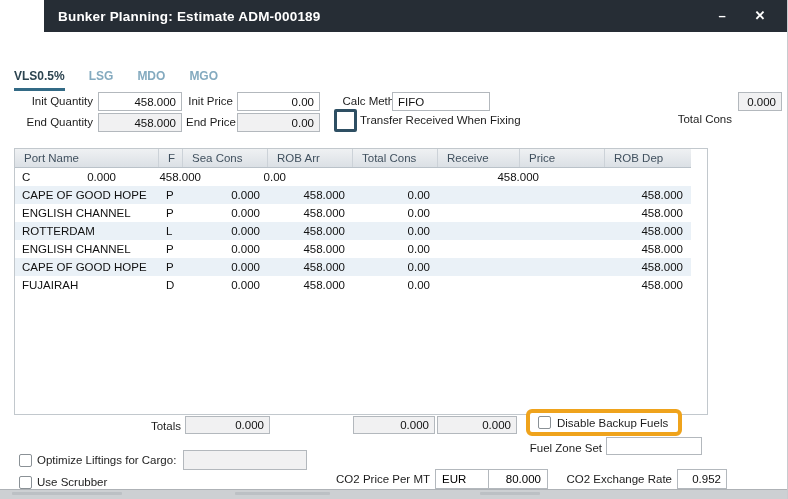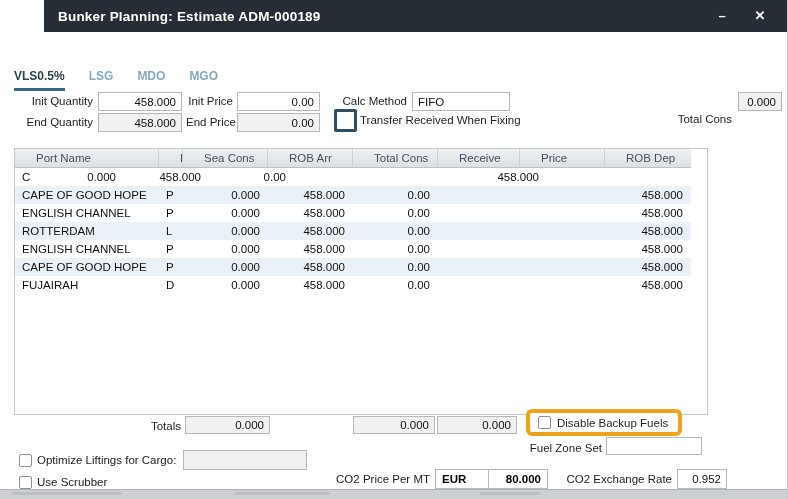--- a/index.html
+++ b/index.html
@@ -31,37 +31,37 @@
   .cb.abs{position:absolute;}
   
   .focusbox{position:absolute;left:334px;top:109px;width:23px;height:23px;box-sizing:border-box;
             border:3px solid #2e4f63;border-radius:2px;background:#fff;
             display:flex;align-items:center;justify-content:center;}
   
   .grid{position:absolute;left:14px;top:148px;width:694px;height:267px;
         border:1px solid #c2c8cd;box-sizing:border-box;background:#fff;}
   .thead{display:flex;height:19px;width:676px;background:linear-gradient(#eff1f3,#dbe0e5);
          border-bottom:1px solid #bac2c9;box-sizing:border-box;}
-  .th{font-size:11.5px;color:#40505e;line-height:18px;padding-left:21px;box-sizing:border-box;
+  .th{font-size:11.5px;color:#40505e;line-height:18px;padding-left:9px;box-sizing:border-box;
       border-right:1px solid #ccd2d8;overflow:hidden;white-space:nowrap;}
   .trow{display:flex;height:18px;width:676px;font-size:11.5px;line-height:18px;color:#111;}
   .trow.alt{background:#eaf1f7;}
   .td{box-sizing:border-box;overflow:hidden;white-space:nowrap;}
   .td.l{padding-left:7px;}
   .td.r{text-align:right;padding-right:8px;}
   .w-port{width:144px;} .w-f{width:24px;} .w-sea{width:85px;} .w-arr{width:85px;}
   .w-pc{width:85px;} .w-rc{width:82px;} .w-pr{width:85px;} .w-dep{width:86px;}
   
   .orangebox{position:absolute;left:526px;top:409px;width:156px;height:27px;box-sizing:border-box;
              border:4px solid #efa31c;border-radius:6px;background:#fff;
              display:flex;align-items:center;padding-left:8px;gap:6px;}
   .orangebox .oblbl{font-size:11.5px;color:#1d1d1d;white-space:nowrap;}
   
   .co2wrap{position:absolute;left:435px;top:469px;height:20px;display:flex;
-           border:1px solid #b3b8bd;box-sizing:border-box;background:#fff;font-weight:bold;}
+           border:1px solid #b3b8bd;box-sizing:border-box;background:#fff;}
   .co2cur{width:46px;padding-left:6px;font-size:11.5px;line-height:18px;border-right:1px solid #b3b8bd;}
   .co2amt{width:52px;padding-right:6px;font-size:11.5px;line-height:18px;text-align:right;}
   
   .dlgbottom{position:absolute;left:0;top:489px;width:788px;height:1px;background:#aeb2b6;}
   .strip{position:absolute;left:0;top:490px;width:788px;height:9px;background:#cdd0d3;}
   .smudge{position:absolute;height:3px;background:#aeb3b8;opacity:.55;border-radius:1px;}
 </style>
 </head>
 <body>
 
@@ -78,21 +78,21 @@
     <div class="tab">LSG</div>
     <div class="tab">MDO</div>
     <div class="tab">MGO</div>
   </div>
 
   <div class="lbl" style="left:0;top:92px;width:93px;">Init Quantity</div>
   <input class="inp num" style="left: 98px; top: 92px; width: 84px;" value="458.000">
   <div class="lbl" style="left:186px;top:92px;width:47px;">Init Price</div>
   <input class="inp num" style="left: 237px; top: 92px; width: 83px;" value="0.00">
   <div class="lbl" style="left:341px;top:92px;width:66px;">Calc Method</div>
-  <input class="inp" style="left: 412px; top: 92px; width: 98px;" value="FIFO">
+  <input class="inp" style="left: 392px; top: 92px; width: 98px;" value="FIFO">
   <div class="lbl" style="left:655px;top:110px;width:77px;">Total Cons</div>
   <input class="inp num dis" style="left: 738px; top: 92px; width: 44px;" value="0.000">
 
   <div class="lbl" style="left:0;top:113px;width:93px;">End Quantity</div>
   <input class="inp num dis" style="left: 98px; top: 113px; width: 84px;" value="458.000">
   <div class="lbl" style="left:186px;top:113px;width:47px;">End Price</div>
   <input class="inp num dis" style="left: 237px; top: 113px; width: 83px;" value="0.00">
   <div class="focusbox">
     <div class="cb" style="border:none;"></div>
   </div>

